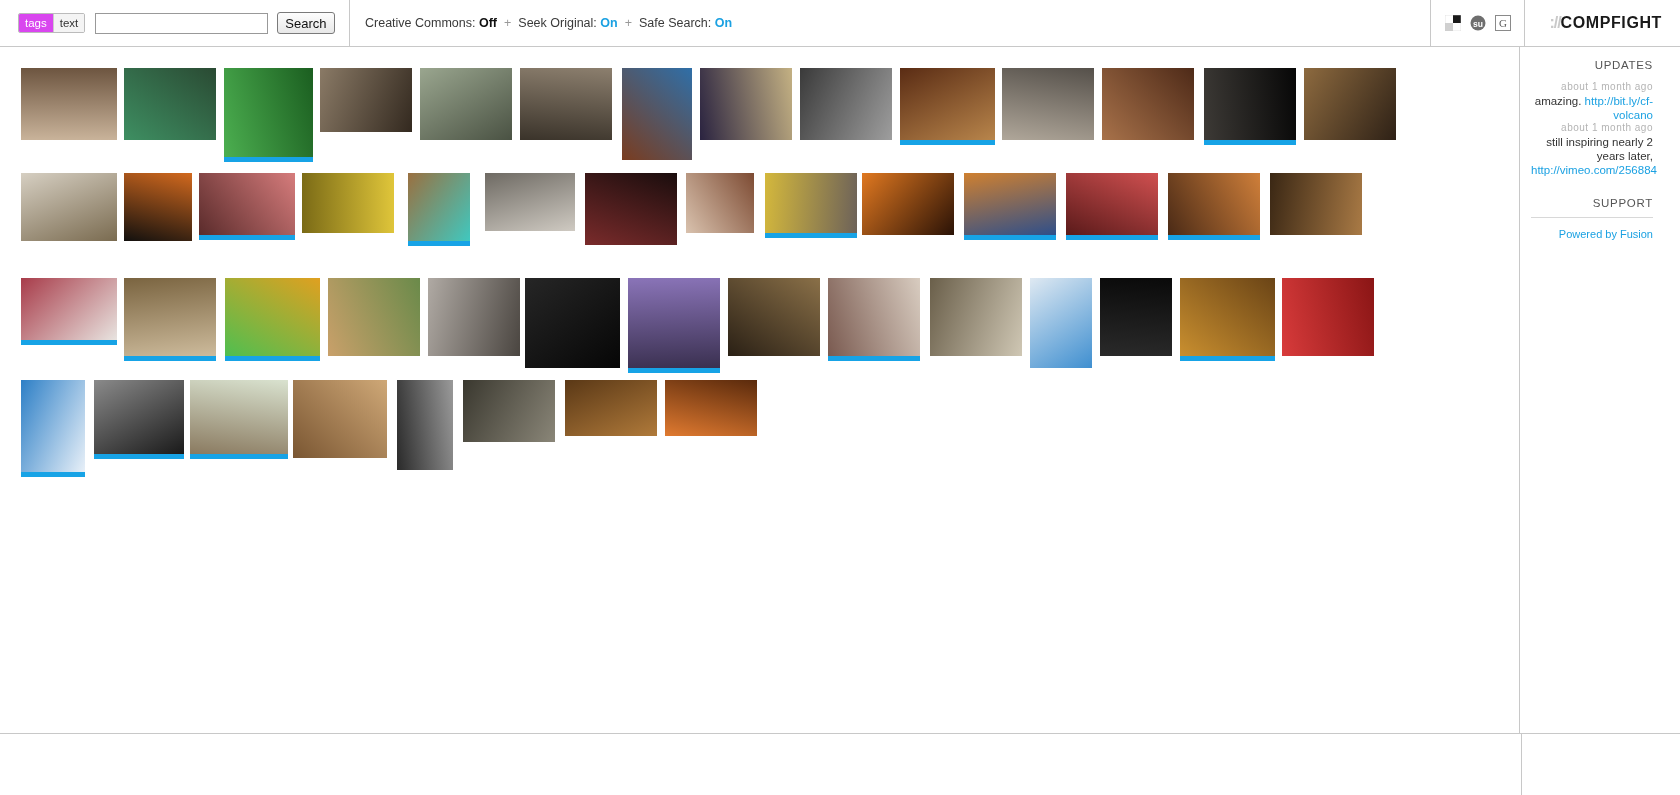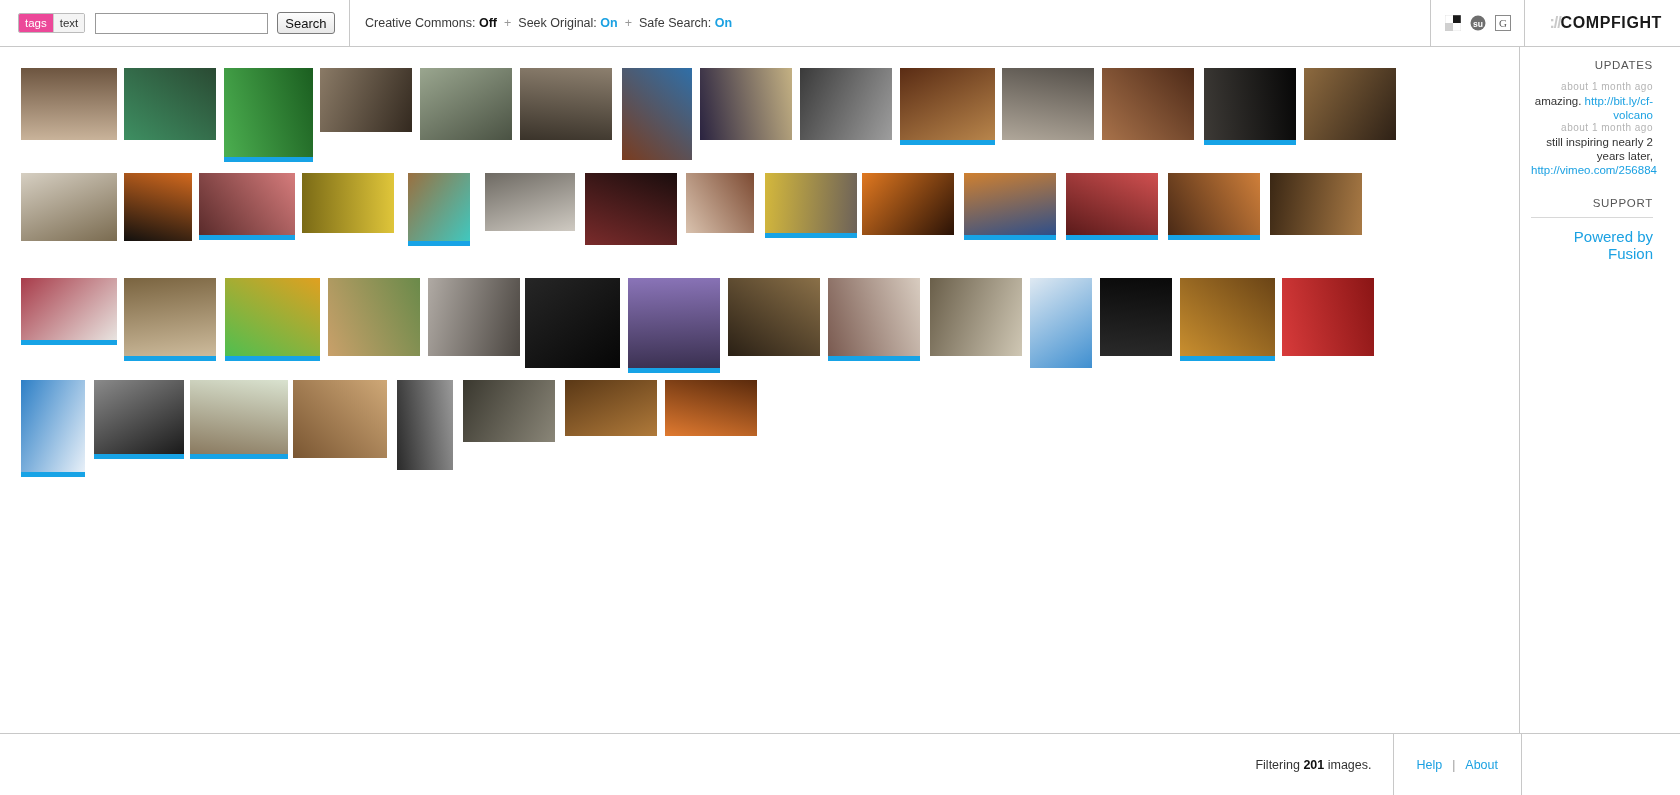--- a/index.html
+++ b/index.html
@@ -30,21 +30,21 @@
     overflow: hidden; height: 20px;
   }
   .toggle-btn {
     font-size: 11.5px; line-height: 18px;
     padding: 0 6px; cursor: pointer;
     color: #333333; background: #f4f4f4;
     border-right: 1px solid #cccccc;
   }
   .toggle-btn:last-child { border-right: none; }
   .toggle-btn.active {
-    background: #ec4899; color: #ffffff;
+    background: #d946ef; color: #ffffff;
   }
   .search-input {
     margin-left: 10px; width: 173px; height: 21px;
     border: 1px solid #999999; background: #ffffff;
     font-size: 12px; padding: 0 4px;
     font-family: "Liberation Sans", sans-serif;
     outline: none;
   }
   .search-btn {
     margin-left: 9px; height: 22px;
@@ -210,21 +210,21 @@
     width: 26px; height: 13px;
     border-left: 7px solid #4a4a4a;
     border-bottom: 7px solid #4a4a4a;
     transform: rotate(-50deg);
   }
   .ad-text {
     font-size: 11.5px; color: #333333;
     line-height: 14px; margin-top: 8px;
   }
   .ad-powered {
-    margin-top: 8px; font-size: 15px;
+    margin-top: 8px; font-size: 11px;
   }
   .ad-powered a { color: #1ba1e2; text-decoration: none; cursor: pointer; }
 </style>
 </head>
 <body>
 
 <div class="header">
 
   <div class="header-left">
     <div class="toggle-group">
@@ -386,24 +386,14 @@
   <div class="side-rule"></div>
 
   <div class="ad-box">
     <div class="ad-powered">
       <a>Powered by Fusion</a>
     </div>
   </div>
 </div>
 
 <div class="footer">
-  <div class="footer-inner">
-    <div class="footer-filtering">
-      <span>Filtering </span><b>201</b><span> images.</span>
-    </div>
-    <div class="footer-links">
-      <a>Help</a>
-      <span class="footer-pipe">|</span>
-      <a>About</a>
-    </div>
-  </div>
   <div class="footer-right-rule"></div>
 </div>
 
 </body></html>

